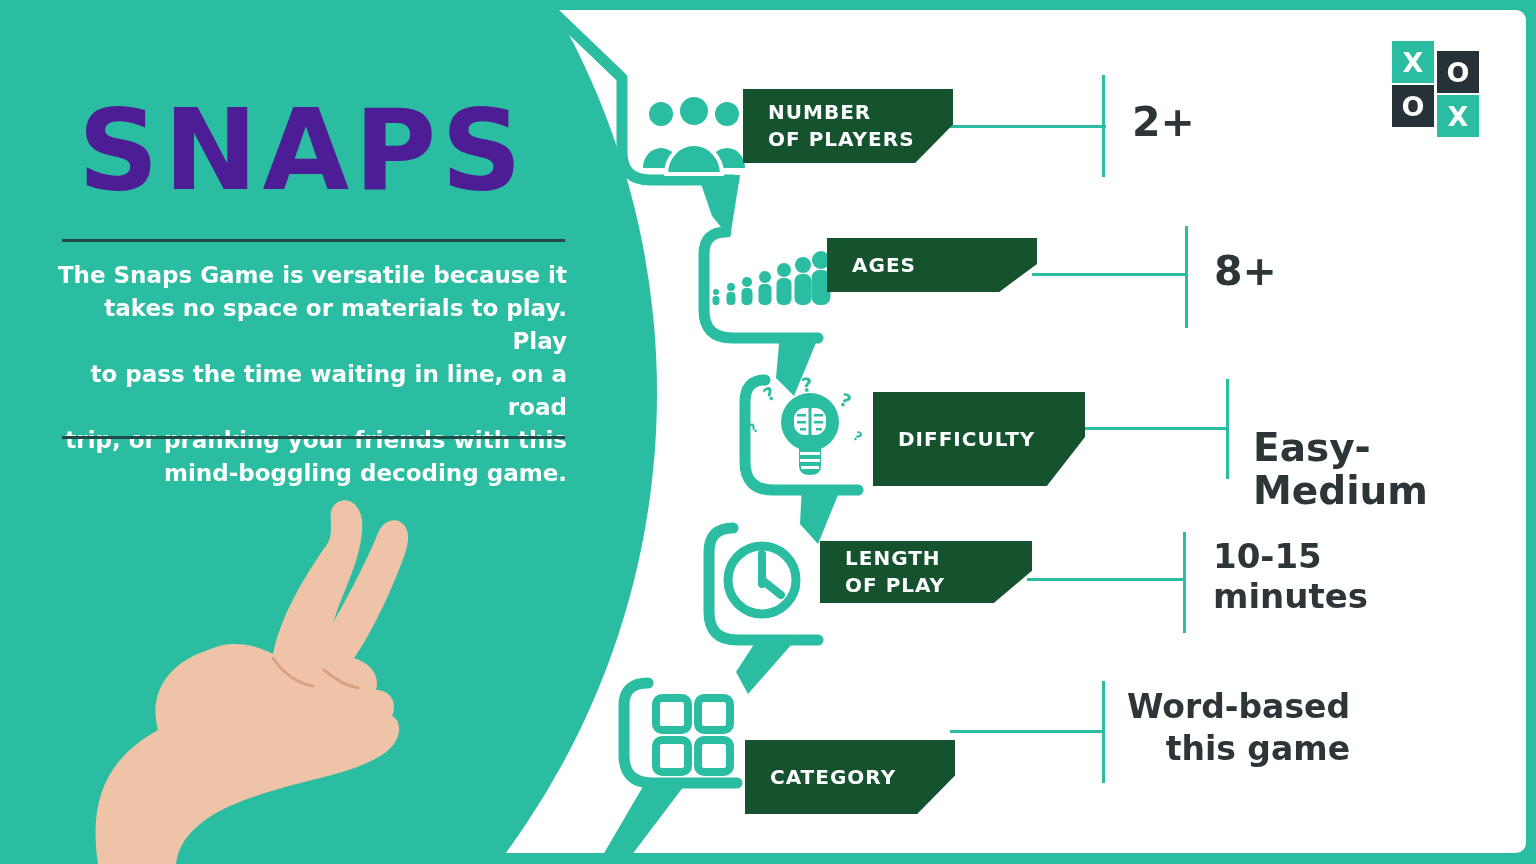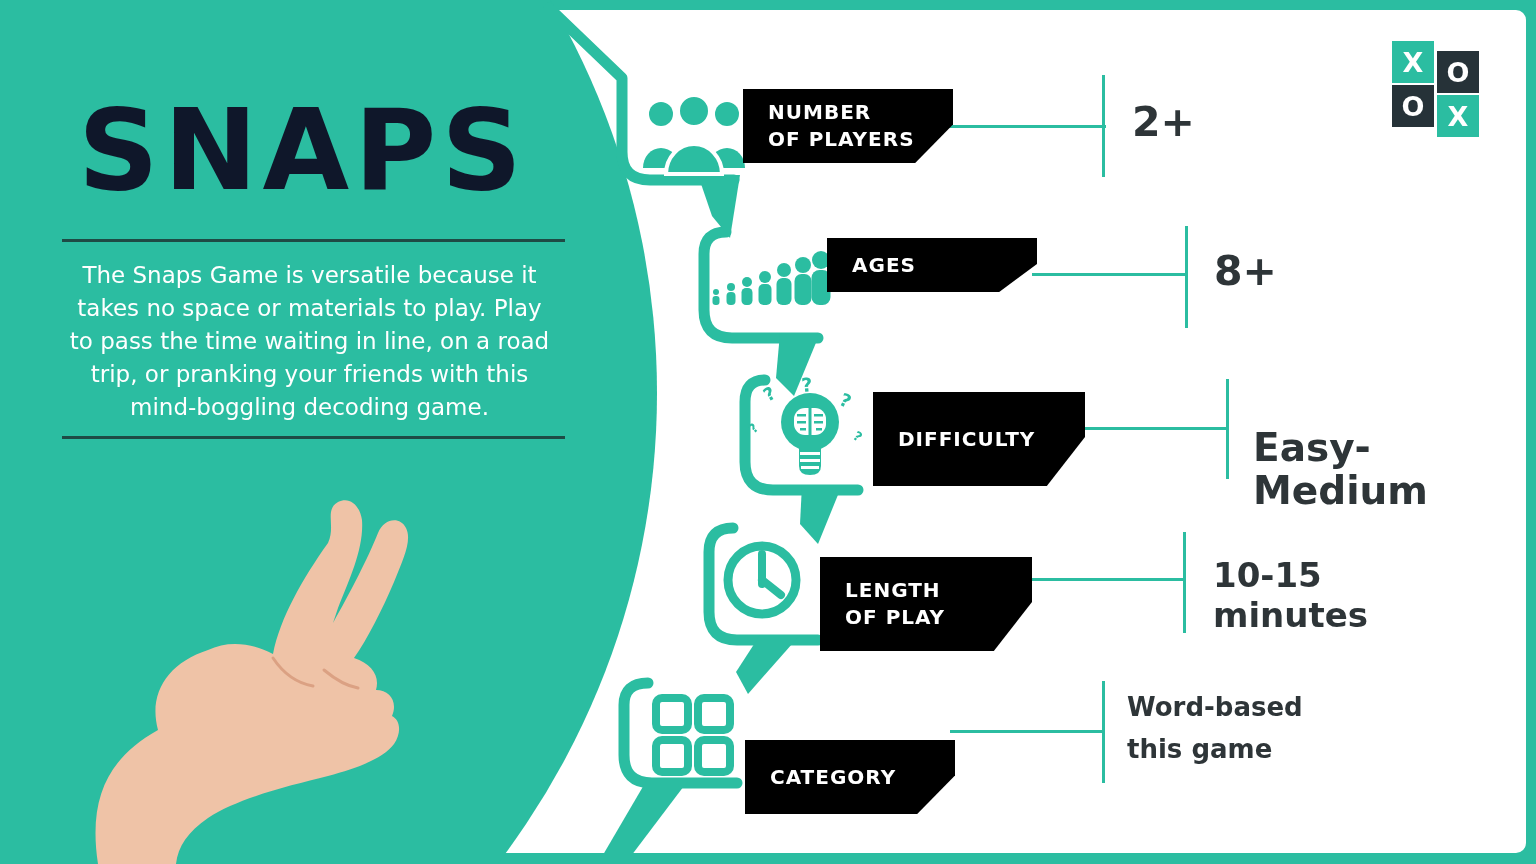--- a/index.html
+++ b/index.html
@@ -16,46 +16,46 @@
   #big-curve{
     position:absolute;left:-893px;top:-382px;width:1550px;height:1550px;
     border-radius:50%;background:#2BBDA1;z-index:2;
   }
   
   #deco{position:absolute;left:0;top:0;z-index:3;pointer-events:none;}
   
   #left-content{position:absolute;left:0;top:0;width:620px;height:864px;z-index:4;}
   #game-title{
     position:absolute;left:30px;top:92px;width:545px;text-align:center;
-    font-size:112px;font-weight:bold;color:#0f172a;letter-spacing:5px;line-height:1.05;
+    font-size:112px;font-weight:bold;color:#4c1d95;letter-spacing:5px;line-height:1.05;
   }
   .divider{position:absolute;left:62px;width:503px;height:3px;background:#1E4B45;}
   #divider-top{top:239px;}
   #divider-bottom{top:436px;}
   #game-description{
-    position:absolute;left:52px;top:259px;width:515px;text-align:center;
-    font-size:23px;line-height:33px;font-weight:normal;color:#ffffff;
+    position:absolute;left:52px;top:259px;width:515px;text-align:right;
+    font-size:23px;line-height:33px;font-weight:bold;color:#ffffff;
   }
   #game-description span{display:block;}
   #hand-photo{position:absolute;left:28px;top:458px;z-index:4;}
   
   .logo-cell{
     position:absolute;width:42px;height:42px;z-index:5;
     display:flex;align-items:center;justify-content:center;
     font-size:27px;font-weight:bold;color:#ffffff;
   }
   .logo-teal{background:#2BBDA1;}
   .logo-dark{background:#263238;}
   #logo-cell-1{left:1392px;top:41px;}
   #logo-cell-2{left:1437px;top:51px;}
   #logo-cell-3{left:1392px;top:85px;}
   #logo-cell-4{left:1437px;top:95px;}
   
   .badge{
-    position:absolute;background:#000000;z-index:5;
+    position:absolute;background:#14532d;z-index:5;
     display:flex;flex-direction:column;justify-content:center;
     padding-left:25px;box-sizing:border-box;
     clip-path:polygon(0 0,100% 0,100% 48%,82% 100%,0 100%);
   }
   .badge-line{
     display:block;color:#ffffff;font-weight:bold;font-size:20px;
     line-height:27px;letter-spacing:1px;
   }
   .badge-line:empty{display:none;}
   .connector{position:absolute;height:3px;background:#2BBDA1;z-index:4;}
@@ -72,29 +72,29 @@
   .row-ages       .badge{left:827px;top:238px;width:210px;height:54px;}
   .row-ages       .connector{left:1032px;top:273px;width:156px;}
   .row-ages       .tick{left:1185px;top:226px;height:102px;}
   .row-ages       .value{left:1214px;top:249px;font-size:41px;}
 
   .row-difficulty .badge{left:873px;top:392px;width:212px;height:94px;}
   .row-difficulty .connector{left:1080px;top:427px;width:149px;}
   .row-difficulty .tick{left:1226px;top:379px;height:100px;}
   .row-difficulty .value{left:1253px;top:404px;font-size:39px;margin-top:23px;}
 
-  .row-length     .badge{left:820px;top:541px;width:212px;height:94px;margin-top:16px;}
+  .row-length     .badge{left:820px;top:541px;width:212px;height:62px;}
   .row-length     .connector{left:1027px;top:578px;width:159px;}
   .row-length     .tick{left:1183px;top:532px;height:101px;}
-  .row-length     .value{left:1213px;top:536px;font-size:34px;line-height:40px;margin-top:19px;}
+  .row-length     .value{left:1213px;top:536px;font-size:34px;line-height:40px;}
 
   .row-category   .badge{left:745px;top:695px;width:210px;height:74px;margin-top:45px;}
   .row-category   .connector{left:950px;top:730px;width:155px;}
   .row-category   .tick{left:1102px;top:681px;height:102px;}
-  .row-category   .value{left:1127px;top:686px;font-size:26px;line-height:42px;}
+  .row-category   .value{left:1127px;top:686px;font-size:33px;line-height:42px;text-align:right;}
 </style>
 </head>
 <body>
 
 <div id="canvas">
 
   <div id="panel"></div>
   <div id="big-curve"></div>
 
   <svg id="deco" width="1536" height="864" viewBox="0 0 1536 864">

